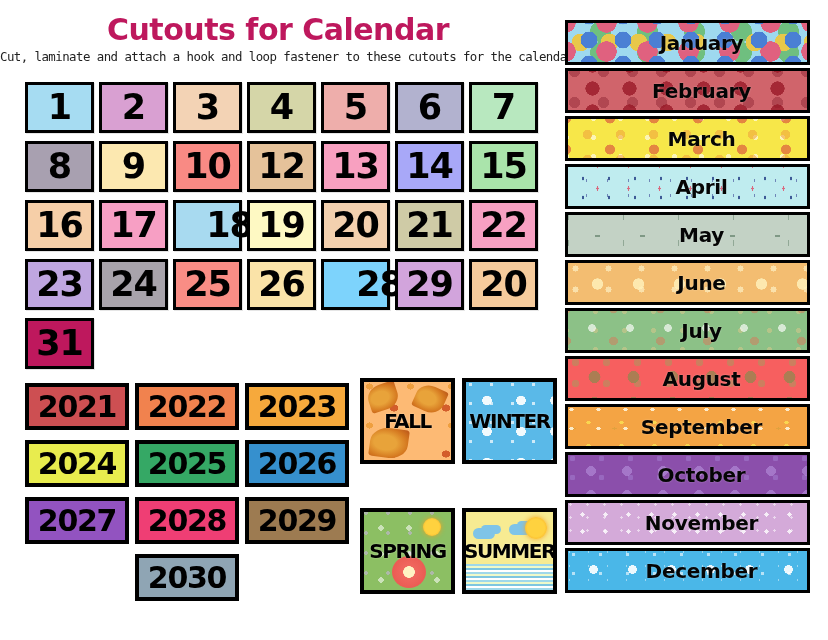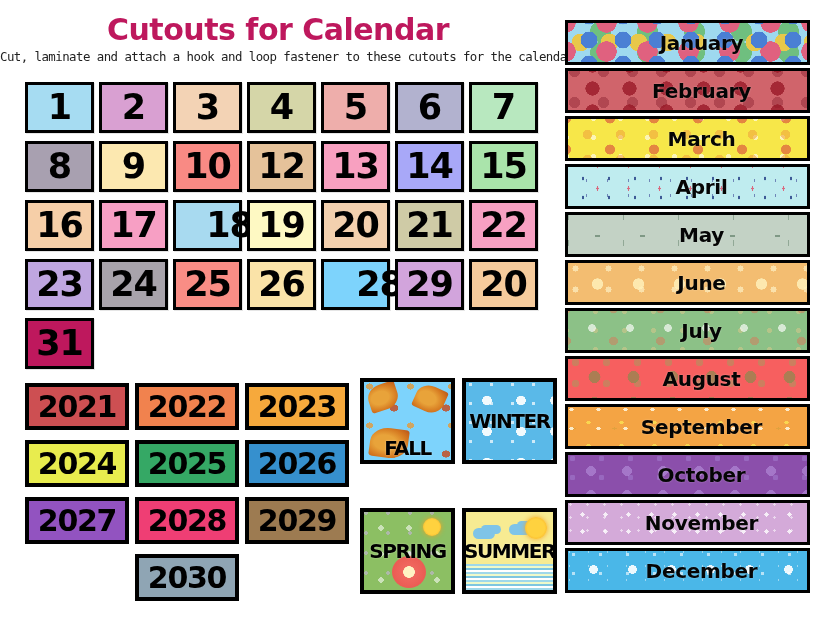--- a/index.html
+++ b/index.html
@@ -403,21 +403,21 @@
       <div class="year-tile" style="background: rgb(157, 123, 81);">
         <span>2029</span>
       </div>
       <div class="year-tile spacer"></div>
       <div class="year-tile" style="background: rgb(143, 165, 180);">
         <span>2030</span>
       </div>
     </div>
 
   <div id="season-grid">
-      <div class="season-tile" style="background: #7dd3fc; align-items: flex-end;">
+      <div class="season-tile" style="background: #fdba74;">
         <div class="deco p-fall" style="inset: 0px;"></div>
         <div class="deco leaf-big" style="left: 4px; top: 2px; transform: rotate(-18deg);"></div>
         <div class="deco leaf-big" style="right: 6px; top: 4px; transform: rotate(24deg);"></div>
         <div class="deco leaf-big" style="left: 6px; bottom: 2px; transform: rotate(8deg); width: 38px; height: 30px;"></div>
         <span class="season-label">FALL</span>
       </div>
       <div class="season-tile" style="background: rgb(90, 185, 232);">
         <div class="deco p-snow-big" style="inset: 0px;"></div>
         <span class="season-label">WINTER</span>
       </div>

